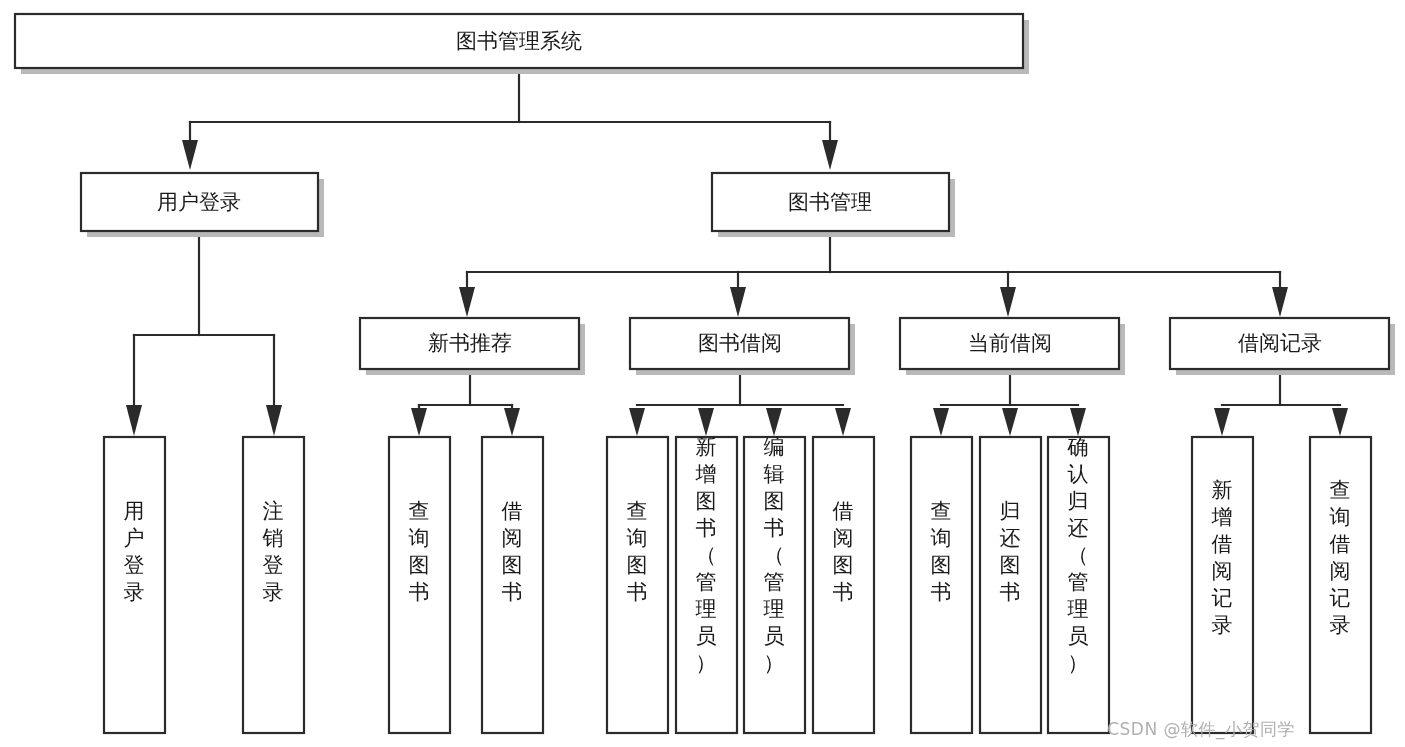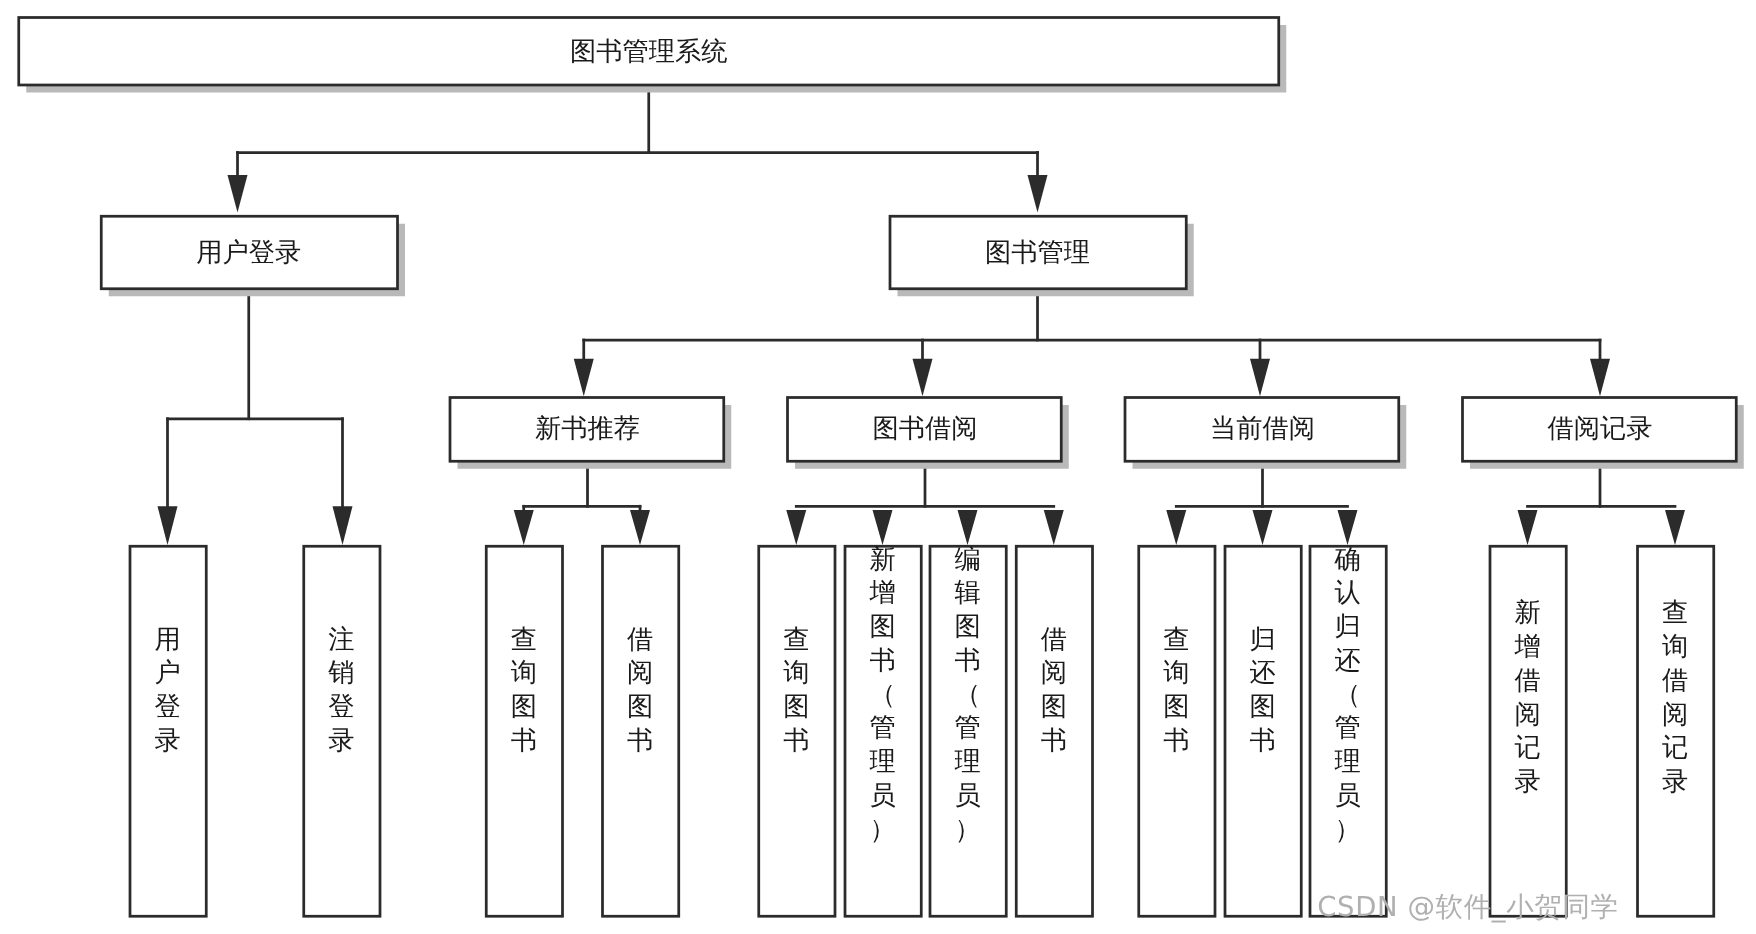--- a/index.html
+++ b/index.html
@@ -56,21 +56,21 @@
     fill: #1a1a1a;
     font-family: "DejaVu Sans", "Liberation Sans", sans-serif;
     font-size: 21px;
     text-anchor: middle;
   }
   .watermark {
     position: absolute;
     right: 12px;
     bottom: 6px;
     font-family: "DejaVu Sans", "Liberation Sans", sans-serif;
-    font-size: 22px;
+    font-size: 17px;
     color: #b0b0b0;
     letter-spacing: 0.5px;
     white-space: nowrap;
     user-select: none;
   }
 </style>
 </head>
 <body>
 
 <div id="diagram-root">

